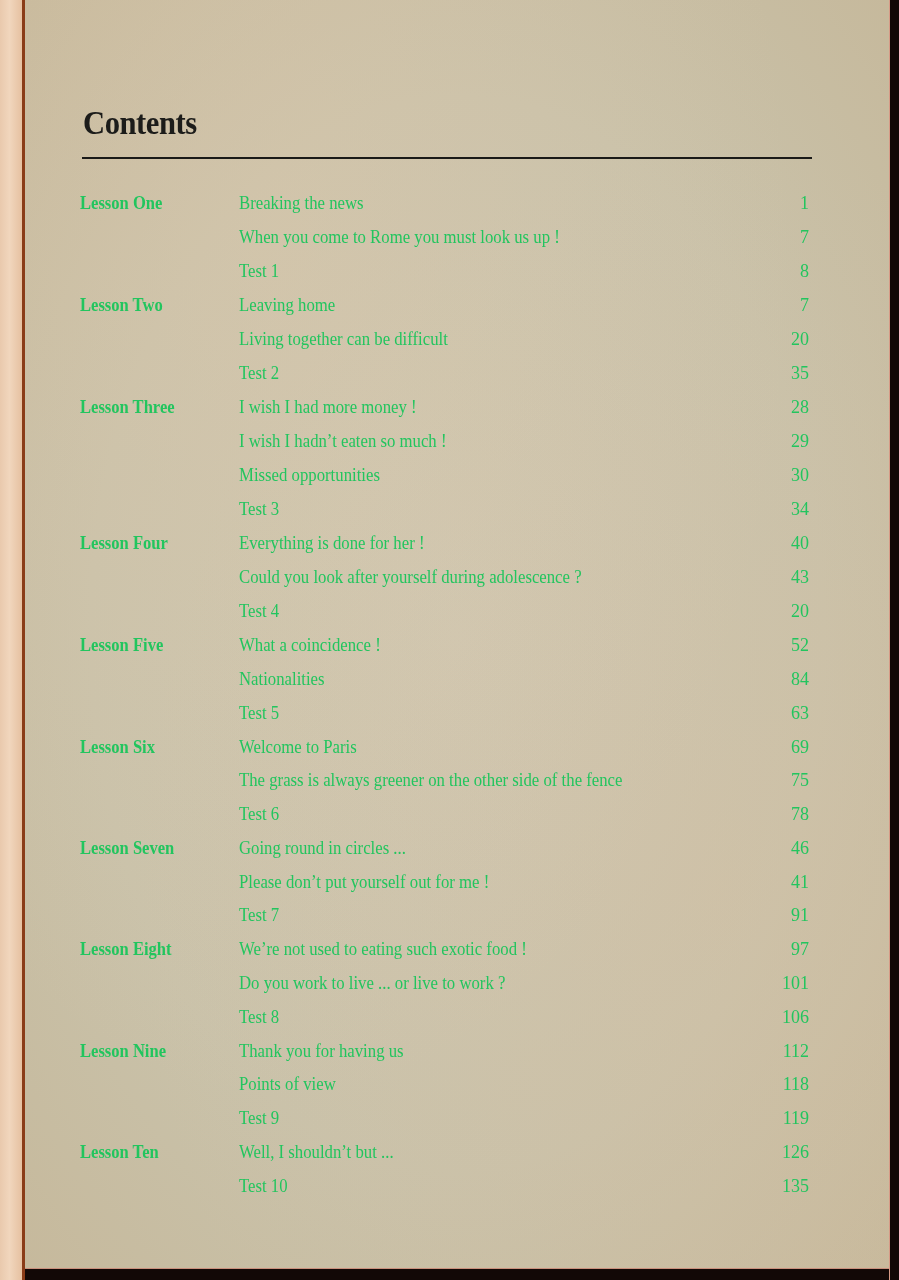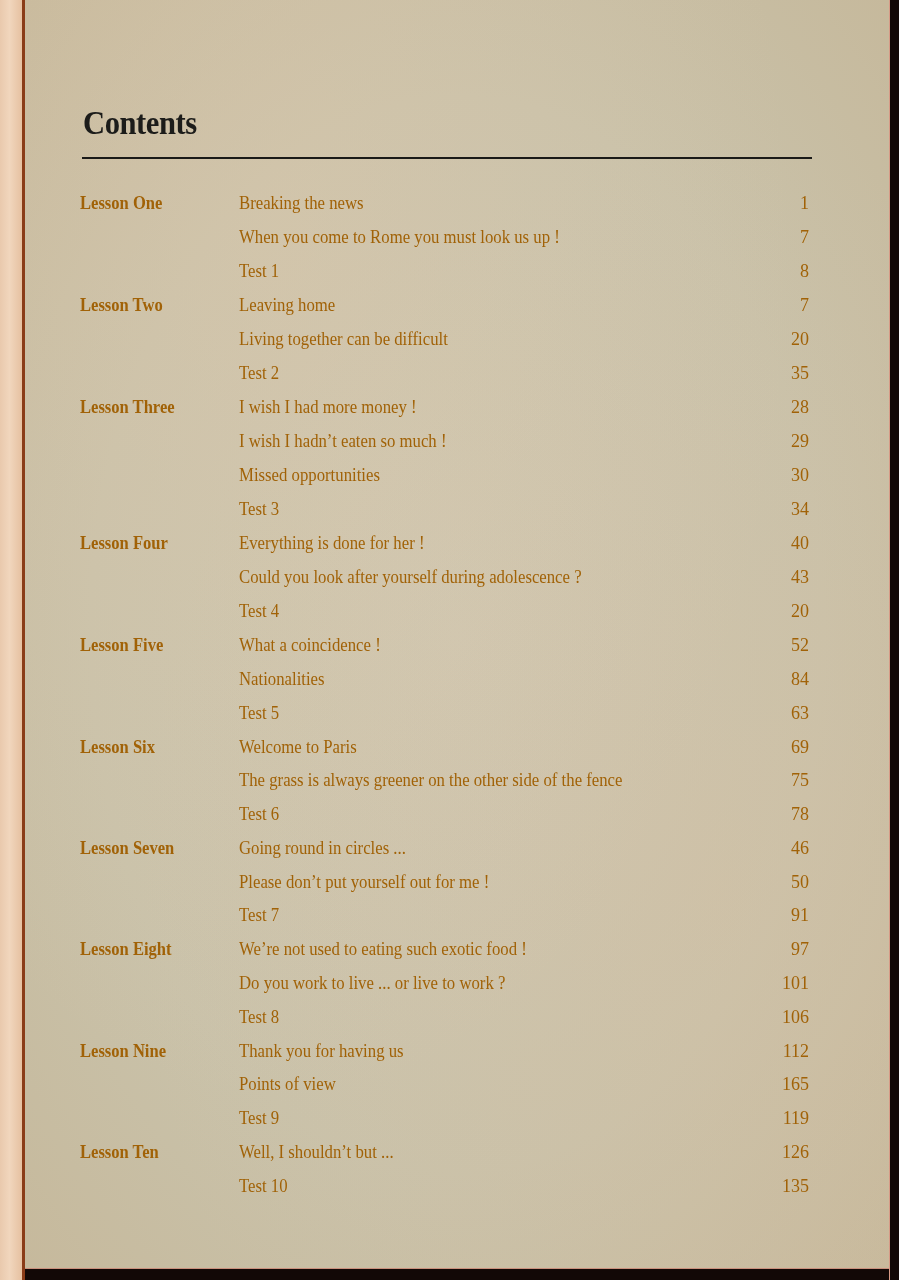--- a/index.html
+++ b/index.html
@@ -84,21 +84,21 @@
       left: 0;
       top: 0;
       width: 899px;
     }
     .row {
       position: absolute;
       left: 0;
       width: 899px;
       height: 34px;
       font-size: 18px;
-      color: #a16207;
+      color: #22c55e;
     }
     .lesson {
       position: absolute;
       left: 80px;
       top: 0;
       font-weight: bold;
       font-size: 18px;
       transform: scaleX(0.92);
       transform-origin: left center;
       white-space: nowrap;
@@ -228,21 +228,21 @@
     <span class="page-num">78</span>
   </div>
   <div class="row" style="top:838px">
     <span class="lesson">Lesson Seven</span>
     <span class="entry">Going round in circles ...</span>
     <span class="page-num">46</span>
   </div>
   <div class="row" style="top:872px">
     <span class="lesson"></span>
     <span class="entry">Please don’t put yourself out for me !</span>
-    <span class="page-num">50</span>
+    <span class="page-num">41</span>
   </div>
   <div class="row" style="top:905px">
     <span class="lesson"></span>
     <span class="entry">Test 7</span>
     <span class="page-num">91</span>
   </div>
   <div class="row" style="top:939px">
     <span class="lesson">Lesson Eight</span>
     <span class="entry">We’re not used to eating such exotic food !</span>
     <span class="page-num">97</span>
@@ -258,21 +258,21 @@
     <span class="page-num">106</span>
   </div>
   <div class="row" style="top:1041px">
     <span class="lesson">Lesson Nine</span>
     <span class="entry">Thank you for having us</span>
     <span class="page-num">112</span>
   </div>
   <div class="row" style="top:1074px">
     <span class="lesson"></span>
     <span class="entry">Points of view</span>
-    <span class="page-num">165</span>
+    <span class="page-num">118</span>
   </div>
   <div class="row" style="top:1108px">
     <span class="lesson"></span>
     <span class="entry">Test 9</span>
     <span class="page-num">119</span>
   </div>
   <div class="row" style="top:1142px">
     <span class="lesson">Lesson Ten</span>
     <span class="entry">Well, I shouldn’t but ...</span>
     <span class="page-num">126</span>

